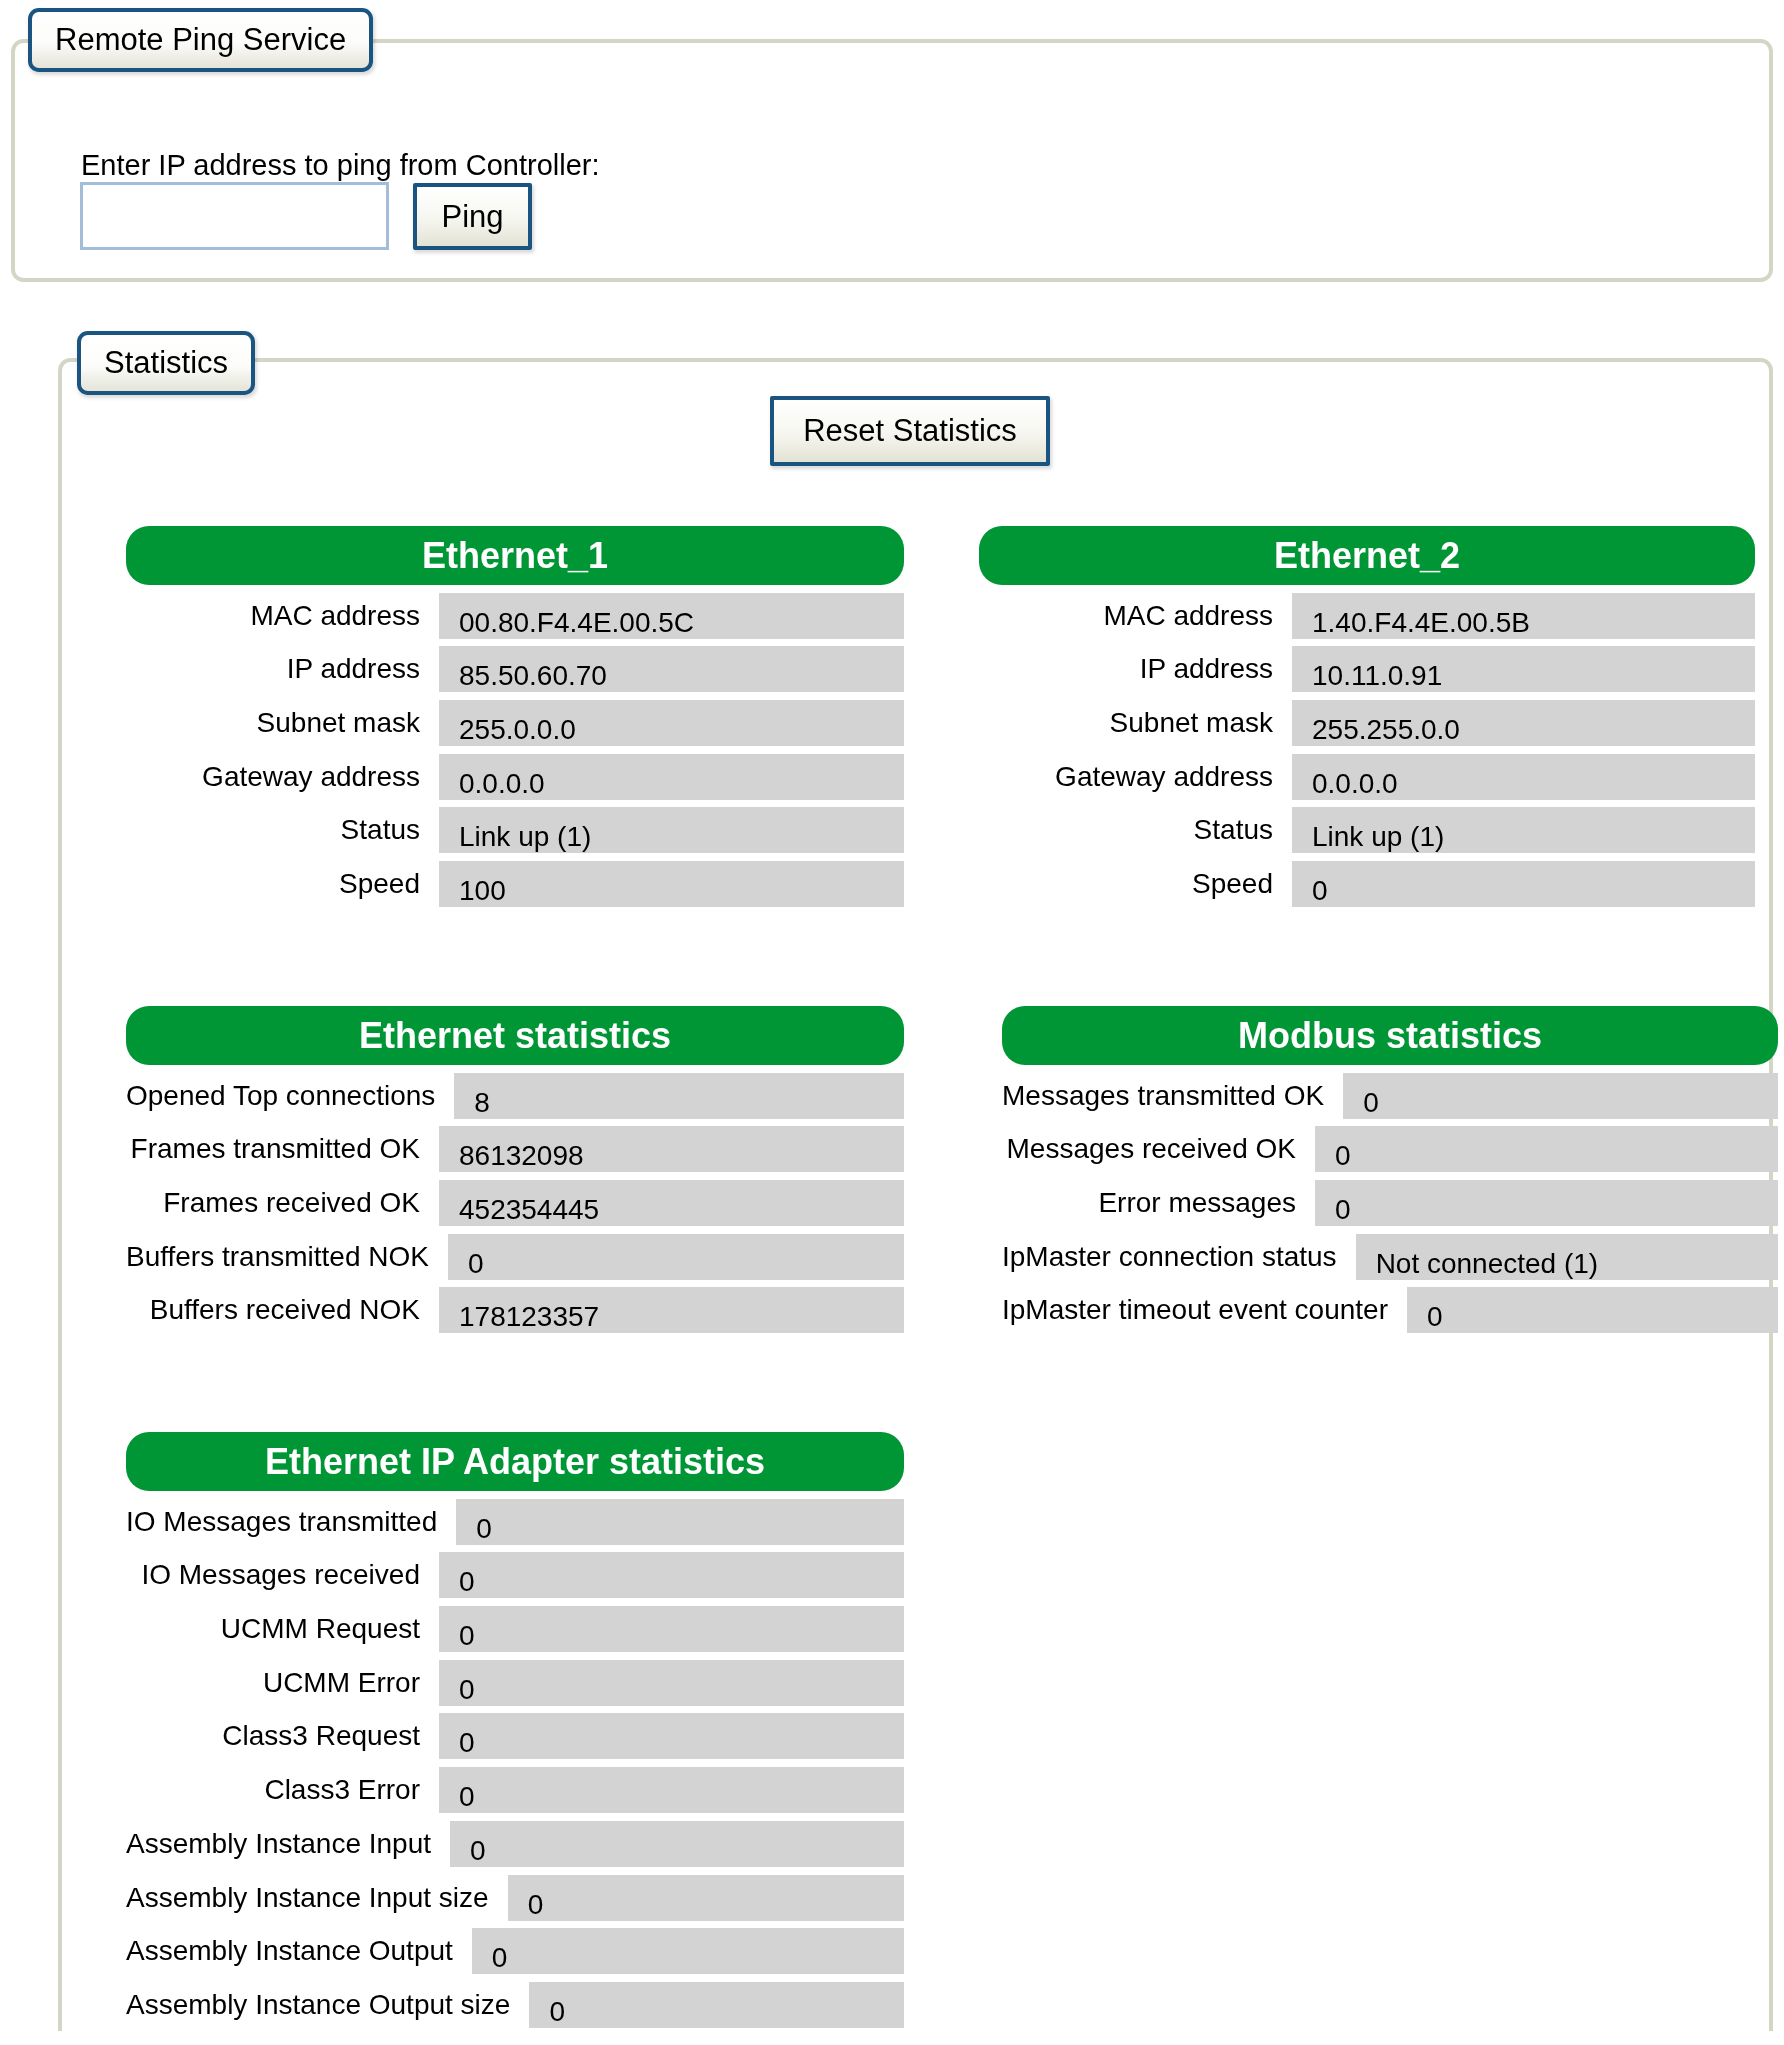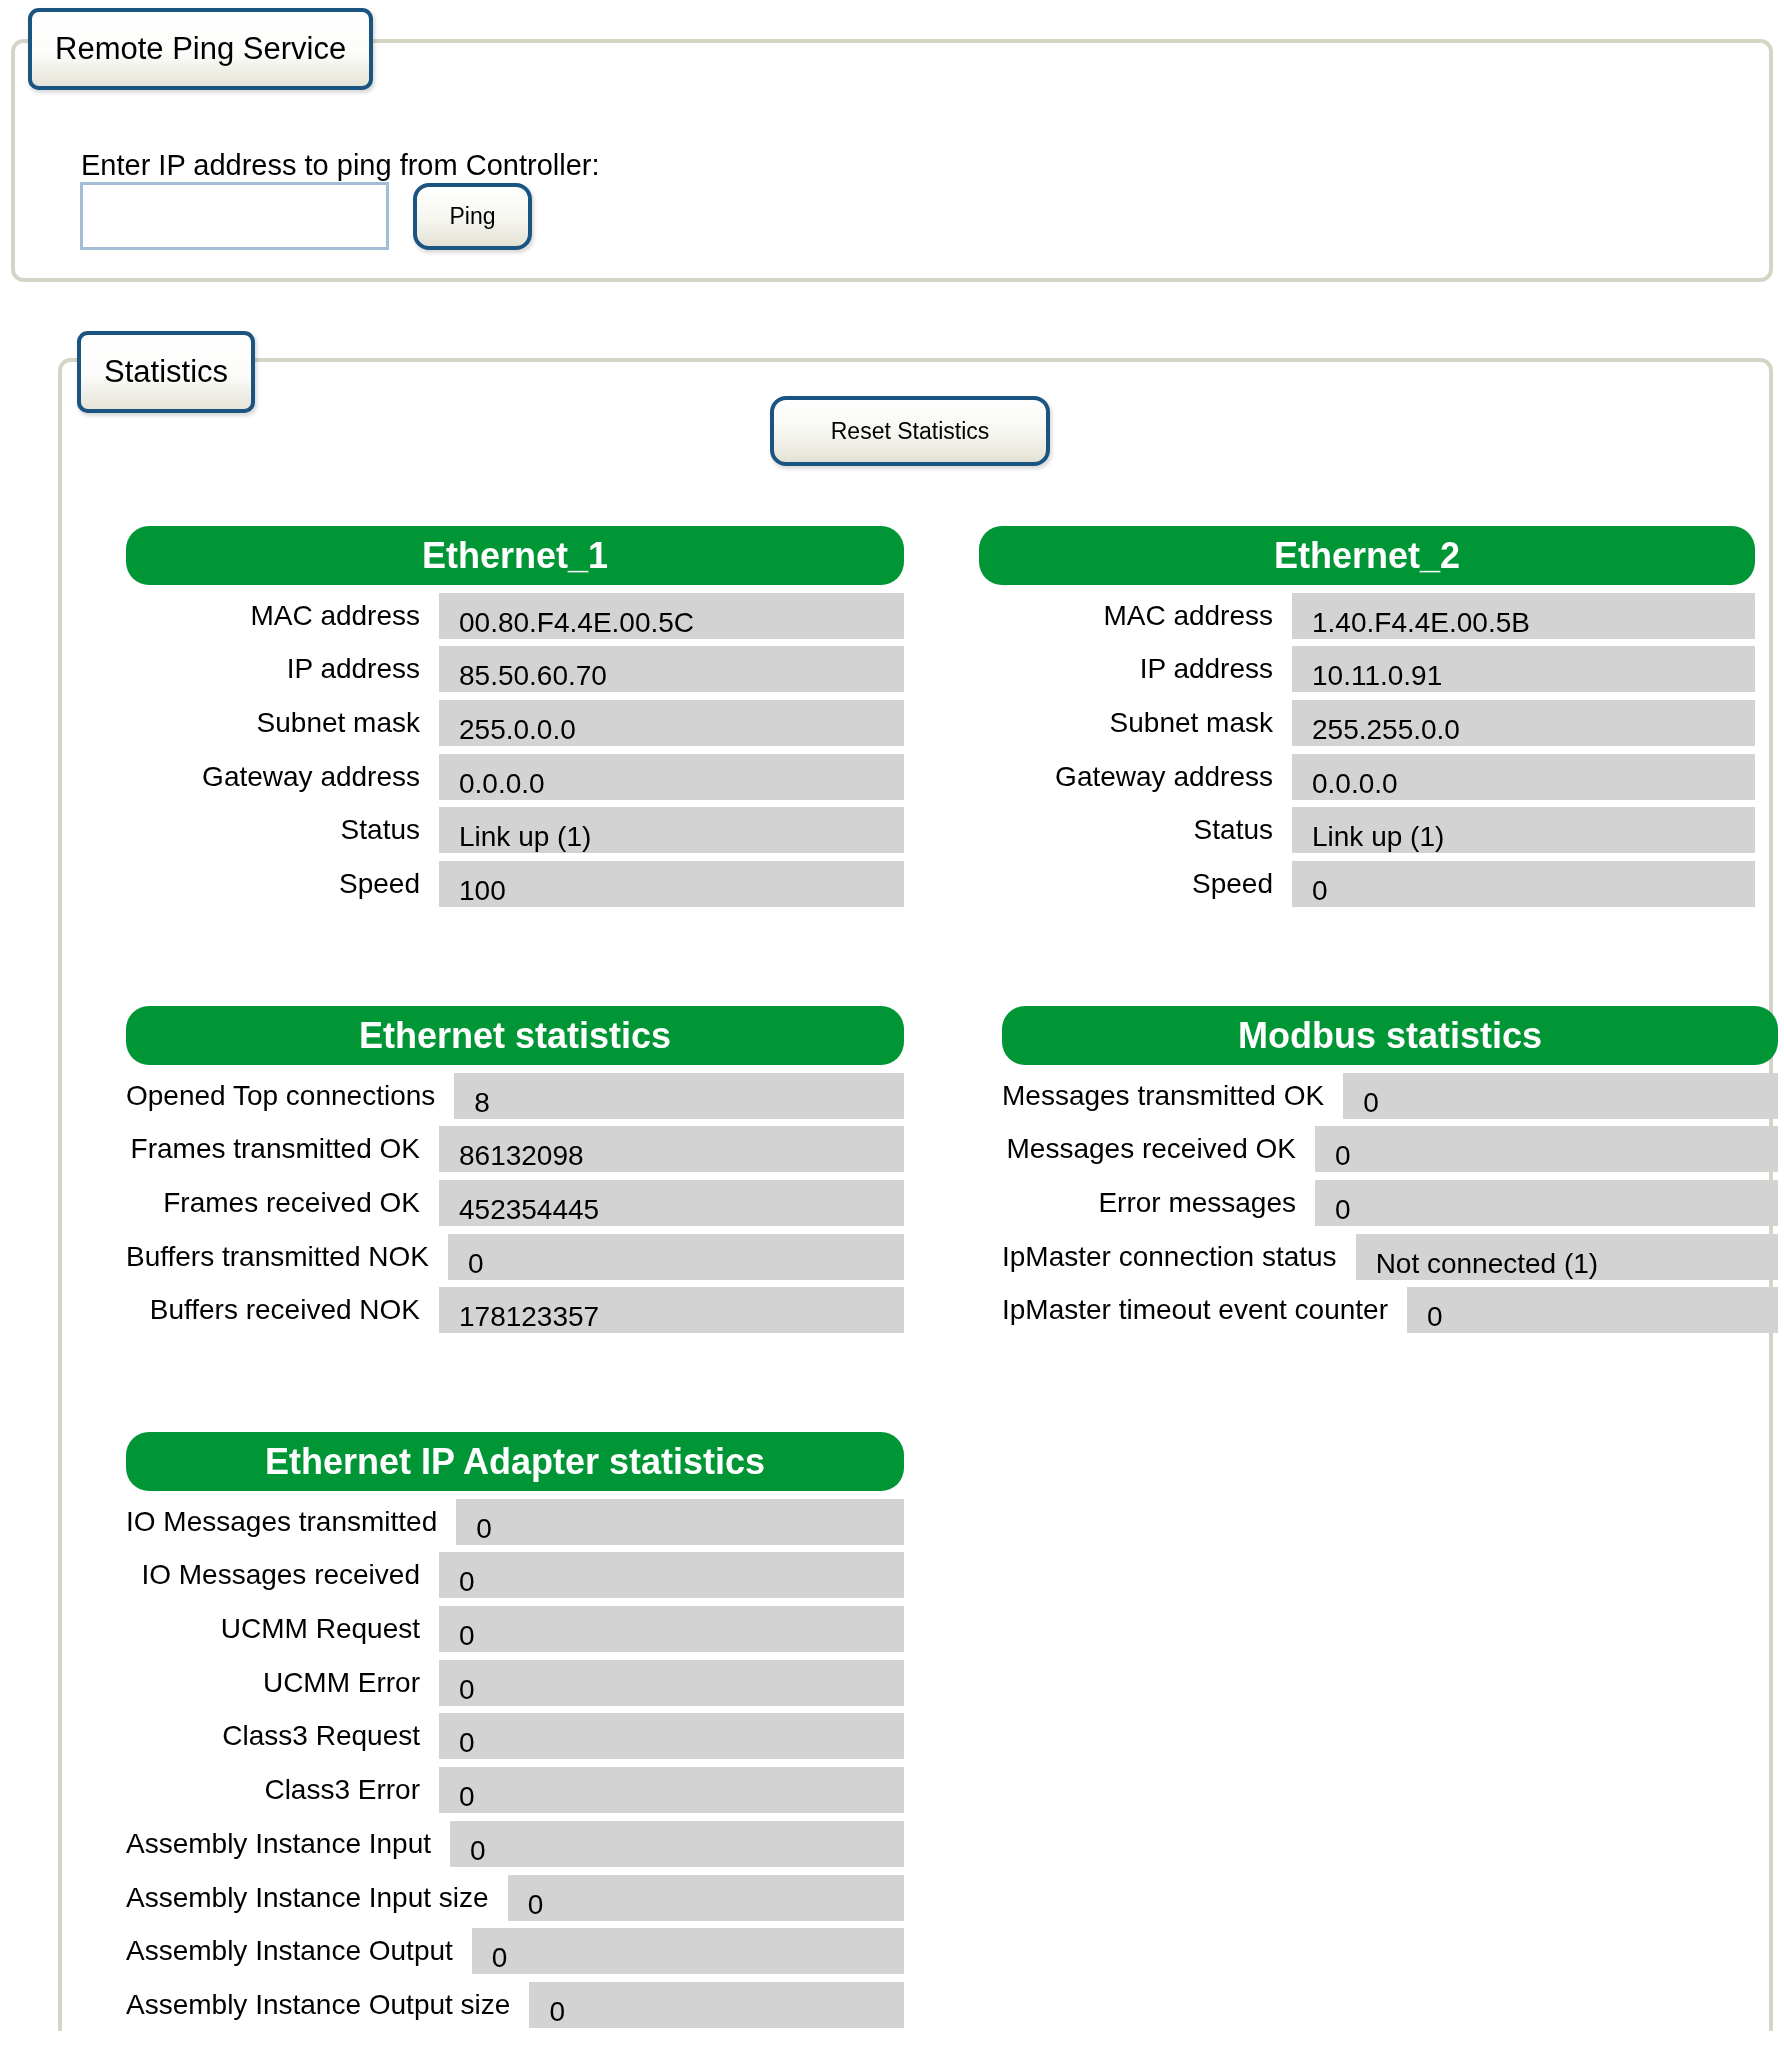--- a/index.html
+++ b/index.html
@@ -30,32 +30,32 @@
     border-radius:12.4px 12.4px 0 0;
   }
   .tab{
     position:absolute;
     box-sizing:border-box;
     border:4.6px solid var(--blue);
     border-radius:10.8px;
     background:linear-gradient(to bottom,#ffffff 0%,#fcfcfa 55%,#e4e4d8 100%);
     font-size:31px;
     line-height:34px;
-    padding:20px 23px;
+    padding:11px 23px;
     z-index:5;
     box-shadow:1.5px 2.3px 3.9px rgba(0,0,0,0.15);
     white-space:nowrap;
   }
   .btn{
     position:absolute;
     box-sizing:border-box;
     border:4.6px solid var(--blue);
-    border-radius:16px;
+    border-radius:2px;
     background:linear-gradient(to bottom,#ffffff 0%,#f6f6f0 55%,#e2e2d4 100%);
-    font-size:23px;
+    font-size:31px;
     color:#000;
     text-align:center;
     display:flex;align-items:center;justify-content:center;
     box-shadow:1.5px 2.3px 3.9px rgba(0,0,0,0.15);
     cursor:pointer;
     white-space:nowrap;
   }
   .instruction{
     position:absolute;
     font-size:29px;

